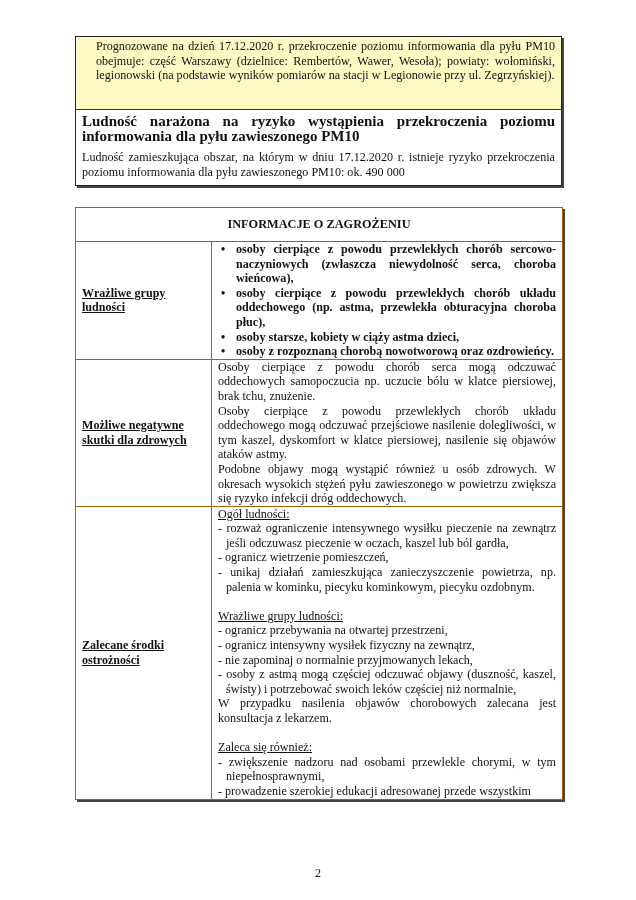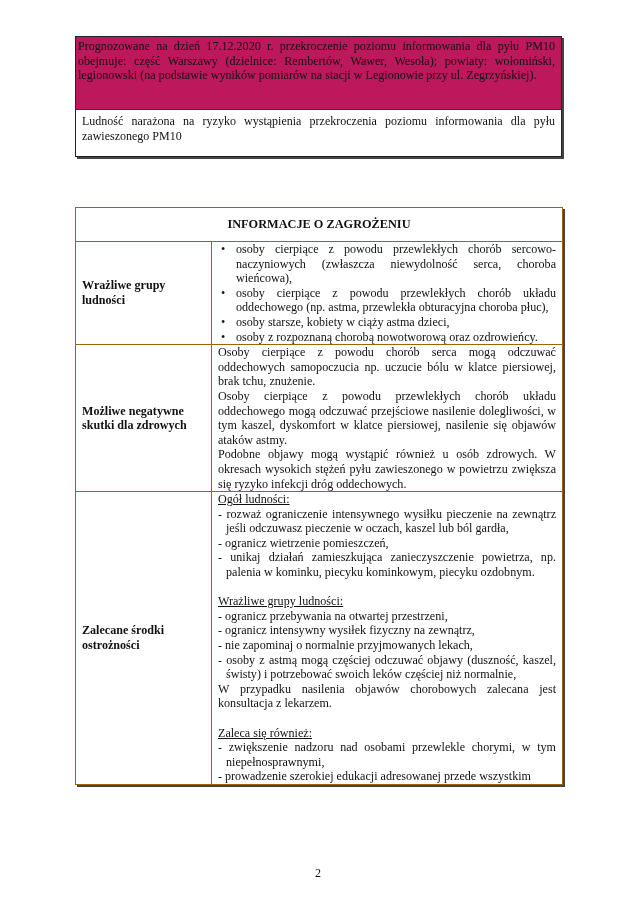--- a/index.html
+++ b/index.html
@@ -1,49 +1,50 @@
 <!DOCTYPE html>
 <html><head>
 <meta charset="utf-8">
 <style>
   html, body { margin:0; padding:0; background:#ffffff; }
   body { width:636px; height:900px; position:relative; overflow:hidden;
          font-family:"Liberation Serif", "DejaVu Serif", serif; color:#111; font-size:12.1px; line-height:14.6px; }
   .box1 { position:absolute; left:75px; top:36px; width:485px; border:1.5px solid #222;
           box-shadow:2px 2px 0 #444; }
-  .box1 .alert { background:#be185d; padding:2px 6px 4px 2px; text-align:justify; min-height:66px; border-bottom:1px solid #333; }
+  .box1 .alert { background:#fef9c3; padding:2px 6px 4px 20px; text-align:justify; min-height:66px; border-bottom:1px solid #333; }
   .box1 .alert p { margin:0; }
   .box1 .pop { padding:4px 6px 6px 6px; }
-  .box1 .pop h3 { margin:0 0 6px 0; font-size:12px; font-weight:normal; text-align:justify; line-height:15px; }
+  .box1 .pop h3 { margin:0 0 6px 0; font-size:15px; font-weight:bold; text-align:justify; line-height:15px; }
   .box1 .pop p { margin:0; text-align:justify; }
 
   table.info { position:absolute; left:75px; top:207px; width:488px; border-collapse:collapse;
                box-shadow:2px 2px 0 #444; border:1.5px solid #222; }
   table.info td, table.info th { border:1px solid #a16207; vertical-align:top; padding:0 6px; }
   table.info th { height:33px; font-weight:bold; font-size:12.3px; text-align:center; vertical-align:middle; padding:0; }
-  td.label { width:123px; font-weight:bold; vertical-align:middle !important; }
+  td.label { width:123px; font-weight:bold; vertical-align:middle !important;text-decoration:underline; }
   td.content { text-align:justify; }
   ul.bul { margin:0; padding:0 0 0 18px; list-style:none; }
-  ul.bul li { position:relative; text-align:justify; }
+  ul.bul li { position:relative; text-align:justify;font-weight:bold; }
   ul.bul li::before { content:"\2022"; position:absolute; left:-15px; }
   .dash { padding-left:8px; text-indent:-8px; margin:0; text-align:justify; }
   .sub { text-decoration:underline; margin:0; }
   .gap { height:14.6px; }
   p.m0 { margin:0; }
   .pagenum { position:absolute; left:0; width:636px; top:866px; text-align:center; font-size:12px; }
 </style>
 </head>
 <body>
 
 <div class="box1">
   <div class="alert">
     <p>Prognozowane na dzień 17.12.2020 r. przekroczenie poziomu informowania dla pyłu PM10 obejmuje: część Warszawy (dzielnice: Rembertów, Wawer, Wesoła); powiaty: wołomiński, legionowski (na podstawie wyników pomiarów na stacji w Legionowie przy ul. Zegrzyńskiej).</p>
   </div>
   <div class="pop">
     <h3>Ludność narażona na ryzyko wystąpienia przekroczenia poziomu informowania dla pyłu zawieszonego PM10</h3>
+    <p>Ludność zamieszkująca obszar, na którym w dniu 17.12.2020 r. istnieje ryzyko przekroczenia poziomu informowania dla pyłu zawieszonego PM10: ok. 490 000</p>
   </div>
 </div>
 
 <table class="info">
   <tbody>
       <tr>
     <th colspan="2">INFORMACJE O ZAGROŻENIU</th>
   </tr>
   <tr>
     <td class="label">Wrażliwe grupy ludności</td>

